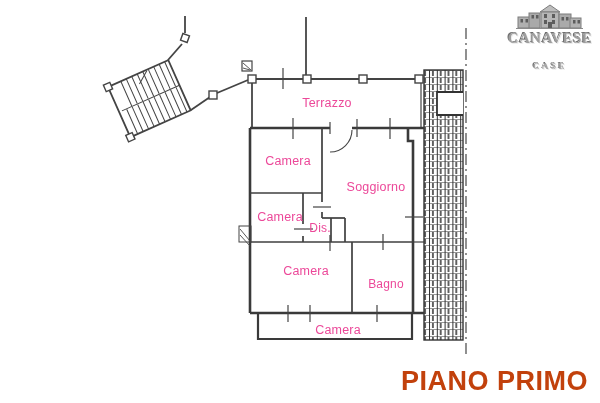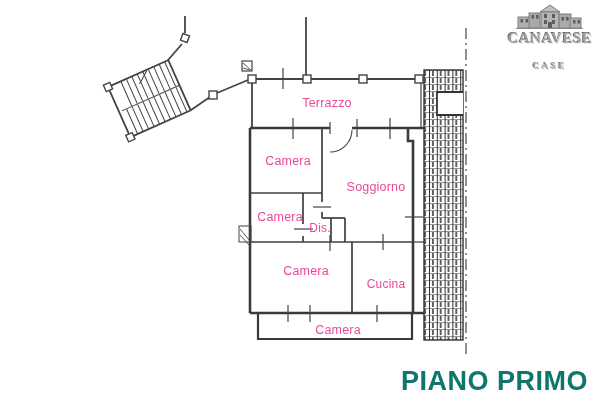--- a/index.html
+++ b/index.html
@@ -3,21 +3,21 @@
 <meta charset="utf-8">
 <style>
   html,body{margin:0;padding:0;background:#fff;}
   .stage{position:relative;width:600px;height:403px;background:#ffffff;overflow:hidden;
          font-family:"Liberation Sans",sans-serif;}
   .plan-svg{position:absolute;left:0;top:0;}
   .room-label{position:absolute;transform:translate(-50%,-50%);
               font:12.5px "Liberation Sans",sans-serif;color:#ec4899;white-space:nowrap;letter-spacing:.2px;}
   .room-label.small{font-size:12px;}
   .floor-title{position:absolute;right:12px;top:366px;
-               font:bold 27px "Liberation Sans",sans-serif;color:#0f766e;letter-spacing:.5px;white-space:nowrap;}
+               font:bold 27px "Liberation Sans",sans-serif;color:#c2410c;letter-spacing:.5px;white-space:nowrap;}
   .agency-logo{position:absolute;right:0;top:0;width:100px;text-align:center;line-height:1;}
   .agency-logo .brand{display:block;margin-top:-7px;
       font-family:"Liberation Serif",serif;font-weight:bold;font-size:15px;letter-spacing:.5px;
       color:#9e9e9e;text-shadow:1px 1px 0 #ececec,-1px -1px 0 #6f6f6f;}
   .agency-logo .brand-sub{display:block;margin-top:16px;
       font-family:"Liberation Serif",serif;font-weight:bold;font-size:9px;letter-spacing:2.5px;
       color:#a3a3a3;text-shadow:1px 1px 0 #ececec,-1px -1px 0 #707070;}
 </style>
 </head>
 <body>
@@ -117,21 +117,21 @@
 
     <path d="M258 313V339H412V313" fill="none" stroke="#3a3a3a" stroke-width="2.2"></path>
   </svg>
 
   <span class="room-label" style="left:327px;top:103px">Terrazzo</span>
   <span class="room-label" style="left:288px;top:161px">Camera</span>
   <span class="room-label" style="left:376px;top:187px">Soggiorno</span>
   <span class="room-label" style="left:280px;top:217px">Camera</span>
   <span class="room-label small" style="left:320px;top:228px">Dis.</span>
   <span class="room-label" style="left:306px;top:271px">Camera</span>
-  <span class="room-label small" style="left:386px;top:284px">Cucina</span>
+  <span class="room-label small" style="left:386px;top:284px">Bagno</span>
   <span class="room-label" style="left:338px;top:330px">Camera</span>
 
   <div class="agency-logo">
     <svg width="74" height="32" viewBox="0 0 74 32" style="margin-top:3px">
       <g stroke="#7c7c7c" stroke-width="1">
         <rect x="5" y="14" width="13" height="11" fill="#b0b0b0"></rect>
         <rect x="16" y="10" width="11" height="15" fill="#a9a9a9"></rect>
         <polygon points="27,9 37,2 47,9" fill="#bdbdbd"></polygon>
         <rect x="28" y="9" width="18" height="16" fill="#b6b6b6"></rect>
         <rect x="46" y="11" width="12" height="14" fill="#aaaaaa"></rect>

